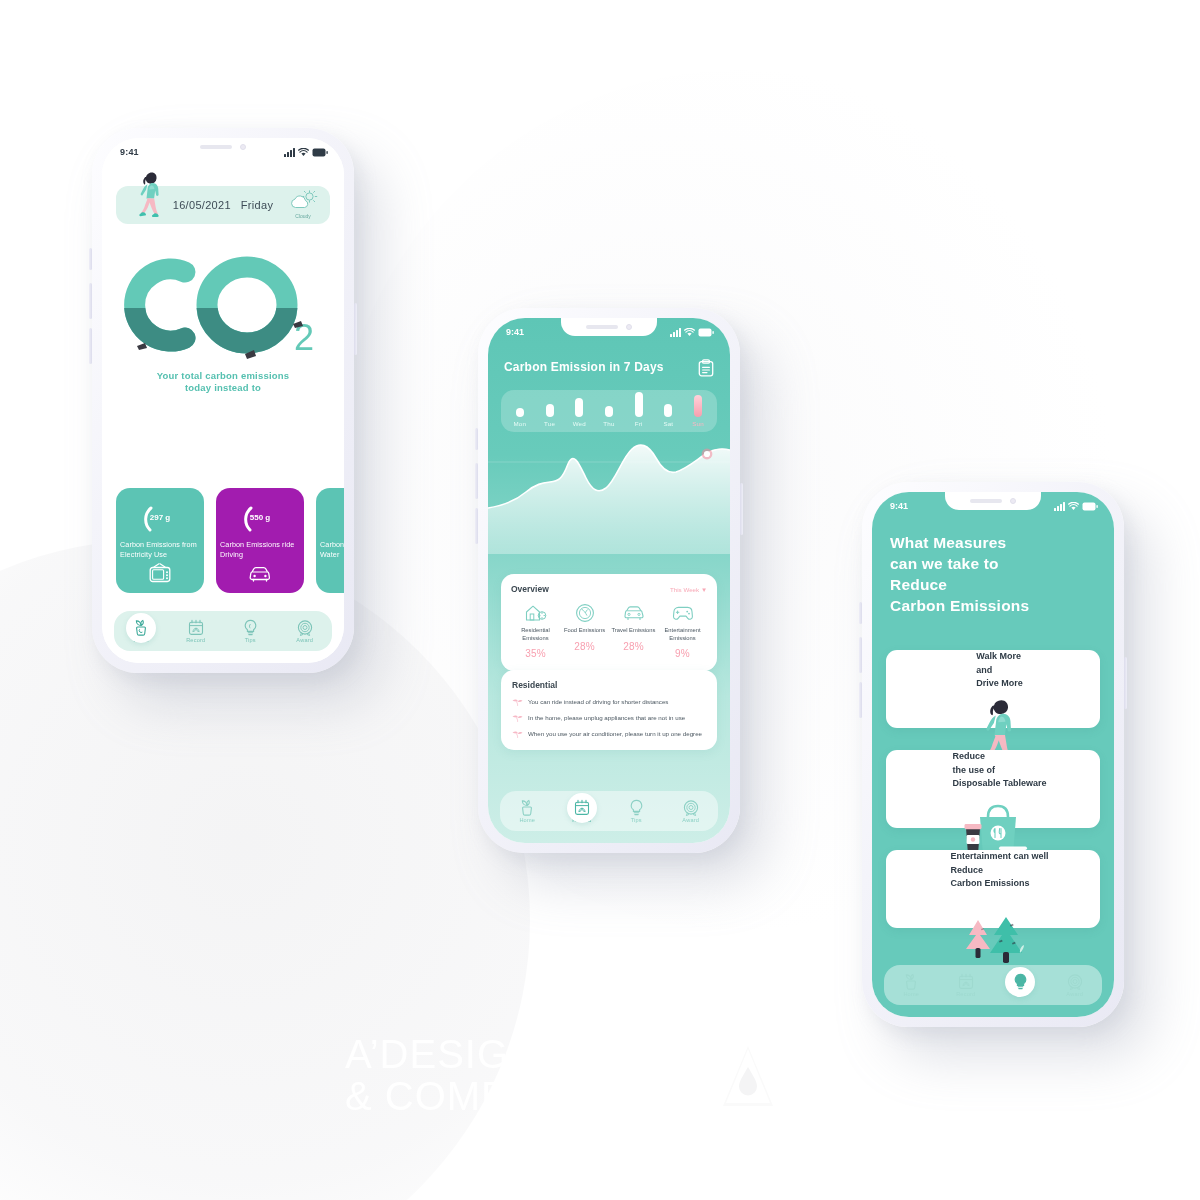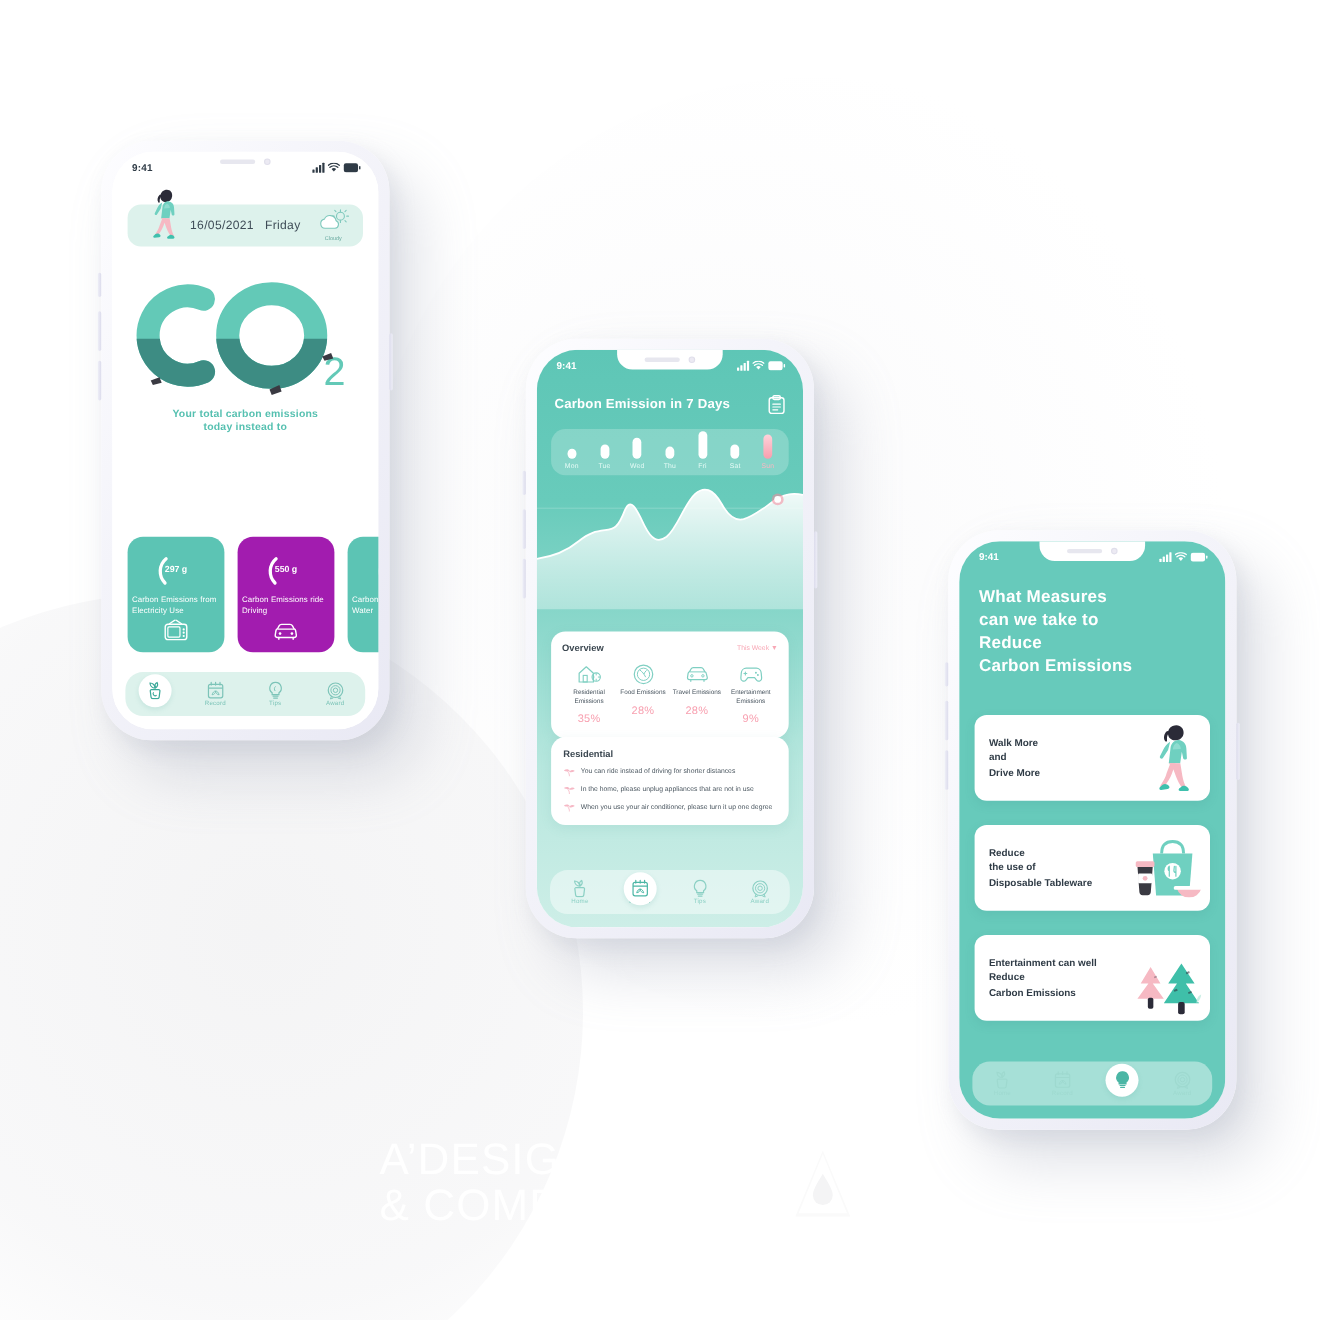--- a/index.html
+++ b/index.html
@@ -193,21 +193,21 @@
   .p3-body { position: absolute; inset: 0; background: #67cabb; }
   .p3-head {
     position: absolute; left: 18px; top: 40px; right: 16px;
     font-size: 15.5px; line-height: 21px; color: #fff; font-weight: bold;
     letter-spacing: .2px;
   }
   .tipcard {
     position: absolute; left: 14px; right: 14px; height: 78px;
     background: #fff; border-radius: 11px;
     box-shadow: 0 3px 9px rgba(70,150,140,.16);
-    display: flex; align-items: center;
+    display: flex; align-items: center; flex-direction: column;
   }
   .tipcard .tt {
     font-size: 9px; line-height: 13.5px; color: #2f3b46; font-weight: bold;
     padding-left: 13px; flex: 1;
   }
   .tipcard .tart { width: 78px; height: 100%; position: relative; flex: none; }
   #tip1 { top: 158px; }
   #tip2 { top: 258px; }
   #tip3 { top: 358px; }
   #phone3 .tabbar { background: rgba(255,255,255,.42); }

